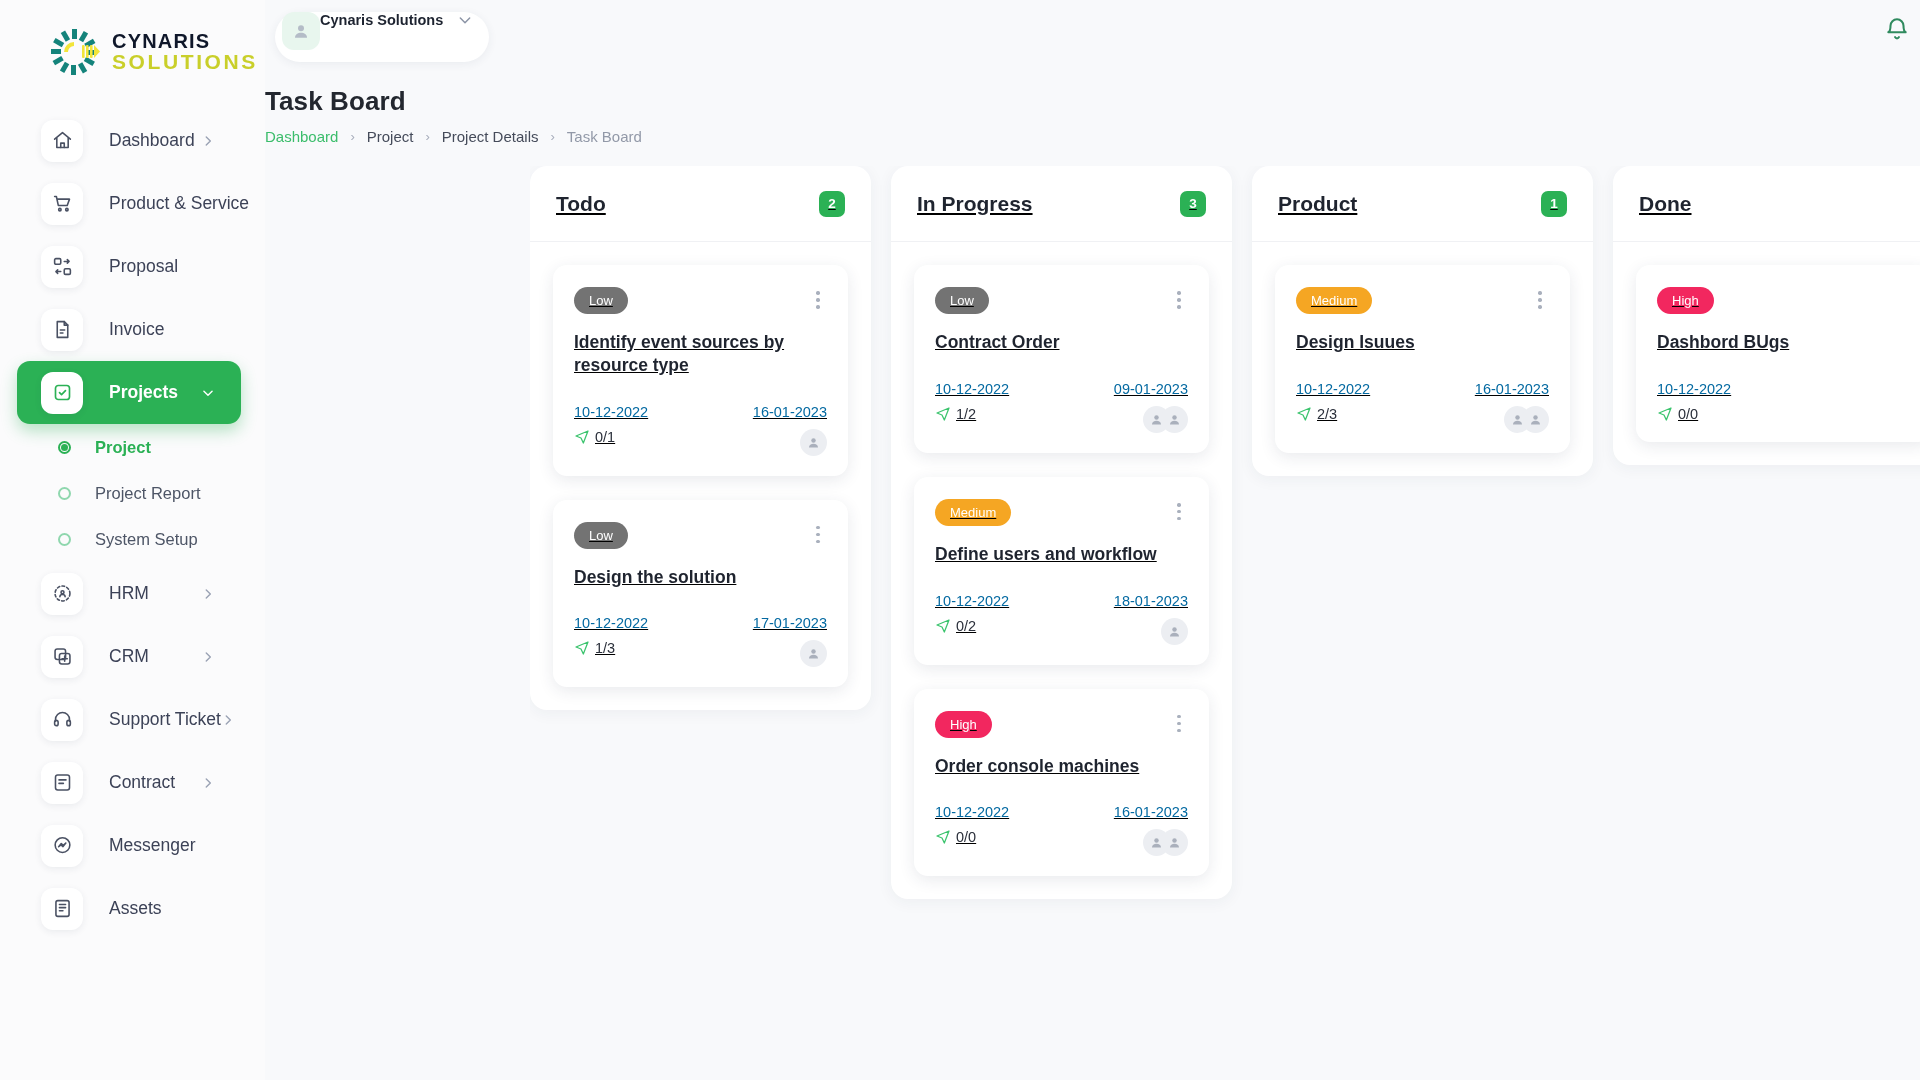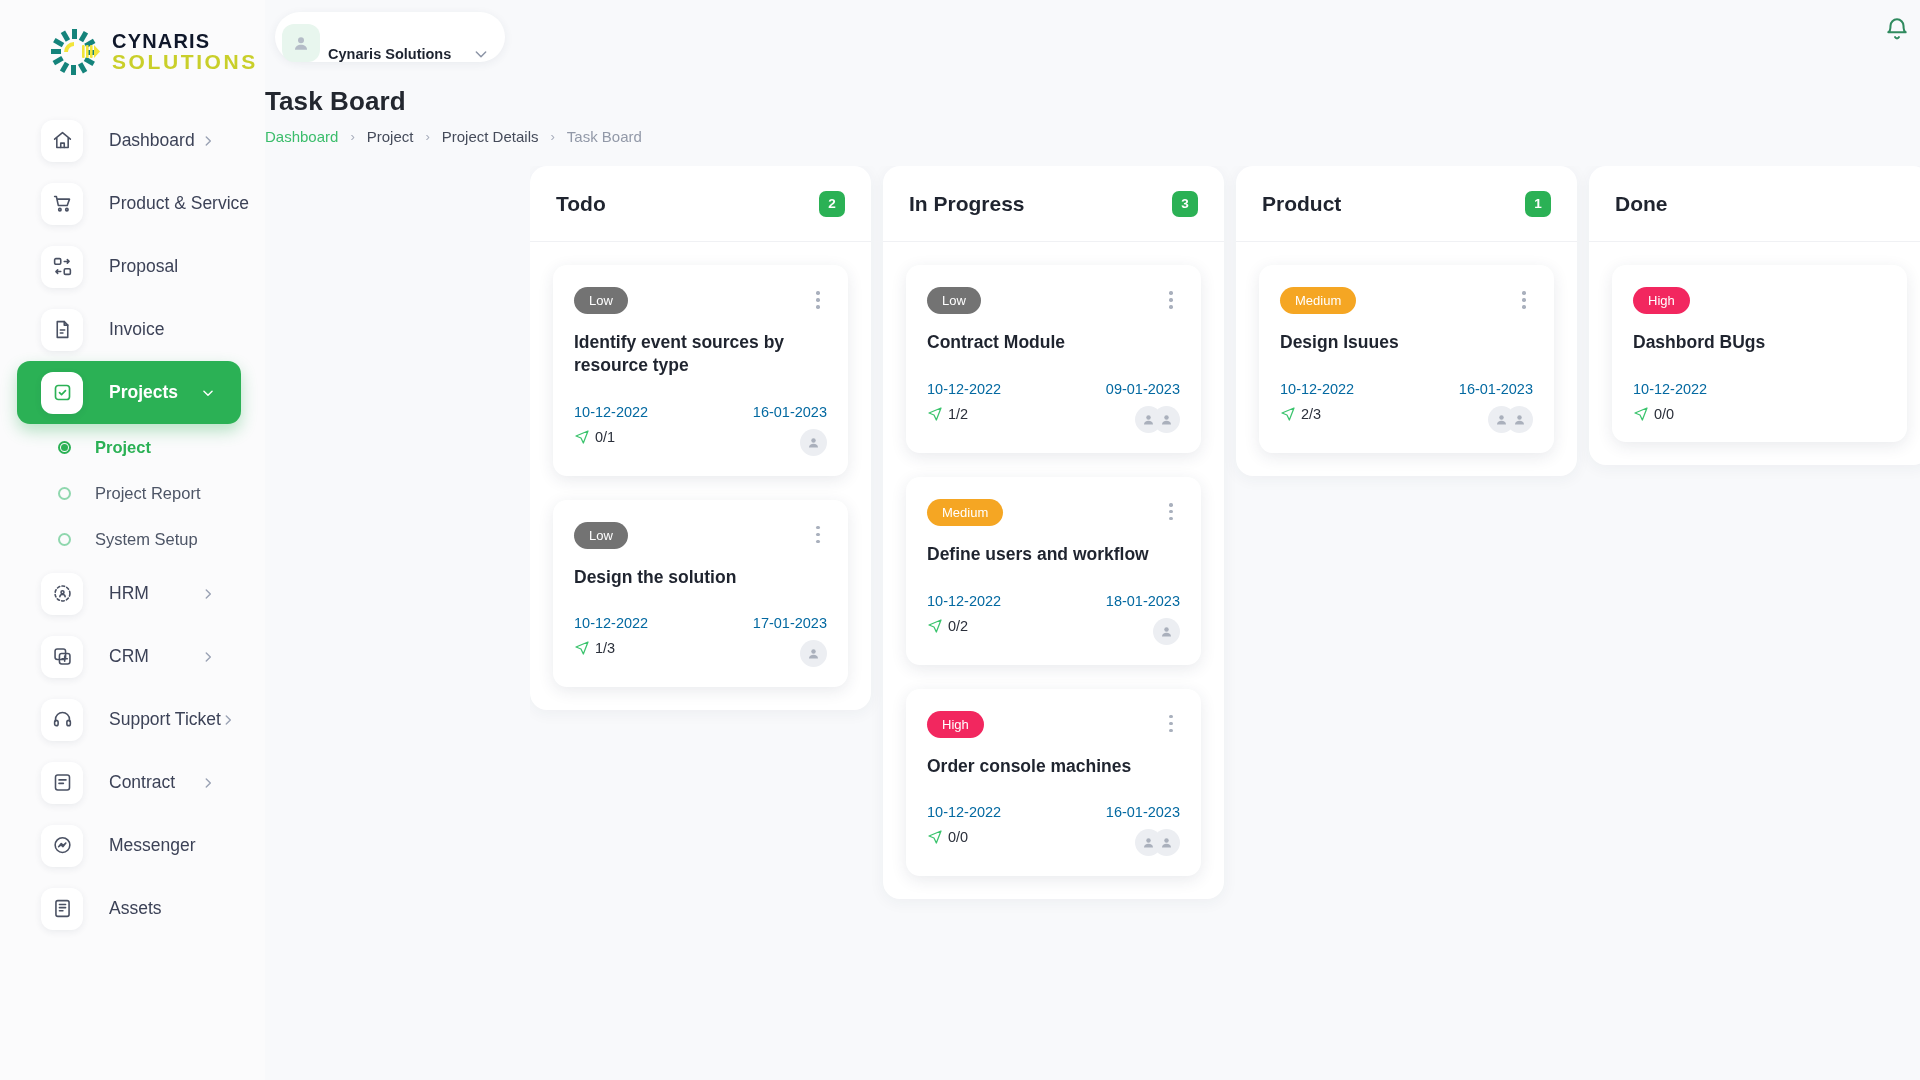--- a/index.html
+++ b/index.html
@@ -78,21 +78,21 @@
     overflow: hidden;
   }
   .topbar {
     height: 64px; display: flex; align-items: center;
     padding: 0 24px 0 0; position: relative;
   }
   .workspace-chip {
     margin-top: 10px; margin-left: 10px;
     height: 50px; min-width: 189px;
     background: #ffffff; border-radius: 27px;
-    display: flex; align-items: flex-end; gap: 8px;
+    display: flex; align-items: flex-start; gap: 0;
     padding: 0 16px 0 7px;
     box-shadow: 0 2px 10px rgba(40,50,80,.07);
     cursor: pointer;
   }
   .ws-avatar {
     width: 38px; height: 38px; border-radius: 12px; flex: 0 0 38px;
     background: #e8f6ee; display: flex; align-items: center; justify-content: center;
   }
   .ws-name { font-size: 14.5px; font-weight: 700; color: #1d2330; white-space: nowrap; }
   .ws-chev { color: #8c94a6; margin-left: 14px; display: flex; }
@@ -111,21 +111,21 @@
     font-size: 15px;
   }
   .crumb { color: #454b5a; cursor: pointer; white-space: nowrap; }
   .crumb.link { color: #3bbd6b; }
   .crumb.current { color: #9299a8; cursor: default; }
   .crumb-sep { color: #a8aebc; font-size: 13px; }
 
   
   .board {
     position: absolute; left: 265px; top: 166px; right: 0; bottom: 0;
-    display: flex; gap: 12px; padding-left: 0; overflow: hidden;
+    display: flex; gap: 20px; padding-left: 0; overflow: hidden; text-decoration: underline;
   }
   .column {
     width: 341px; flex: 0 0 341px;
     background: #ffffff; border-radius: 17px;
     box-shadow: 0 3px 16px rgba(40,50,80,.055);
     height: max-content; max-height: 100%;
     display: flex; flex-direction: column;
     overflow: hidden;
   }
   .col-head {
@@ -527,21 +527,21 @@
 
           <div class="card">
             <div class="card-top">
               <span class="pill low">Low</span>
               <span class="kebab">
                   <i></i>
                   <i></i>
                   <i></i>
                 </span>
             </div>
-            <div class="card-title">Contract Module</div>
+            <div class="card-title">Contract Order</div>
             <div class="card-meta">
               <div class="meta-left">
                 <span class="date">10-12-2022</span>
                 <span class="subtasks">
                   <span class="send-ico">
                     <svg width="16" height="16" viewBox="0 0 24 24" fill="none" stroke="#3cc46e" stroke-width="1.9" stroke-linejoin="round">
                         <path d="M21 3 3 10.5l7.5 3L14 21z"></path>
                       </svg>
                   </span>
                   <span>1/2</span>

